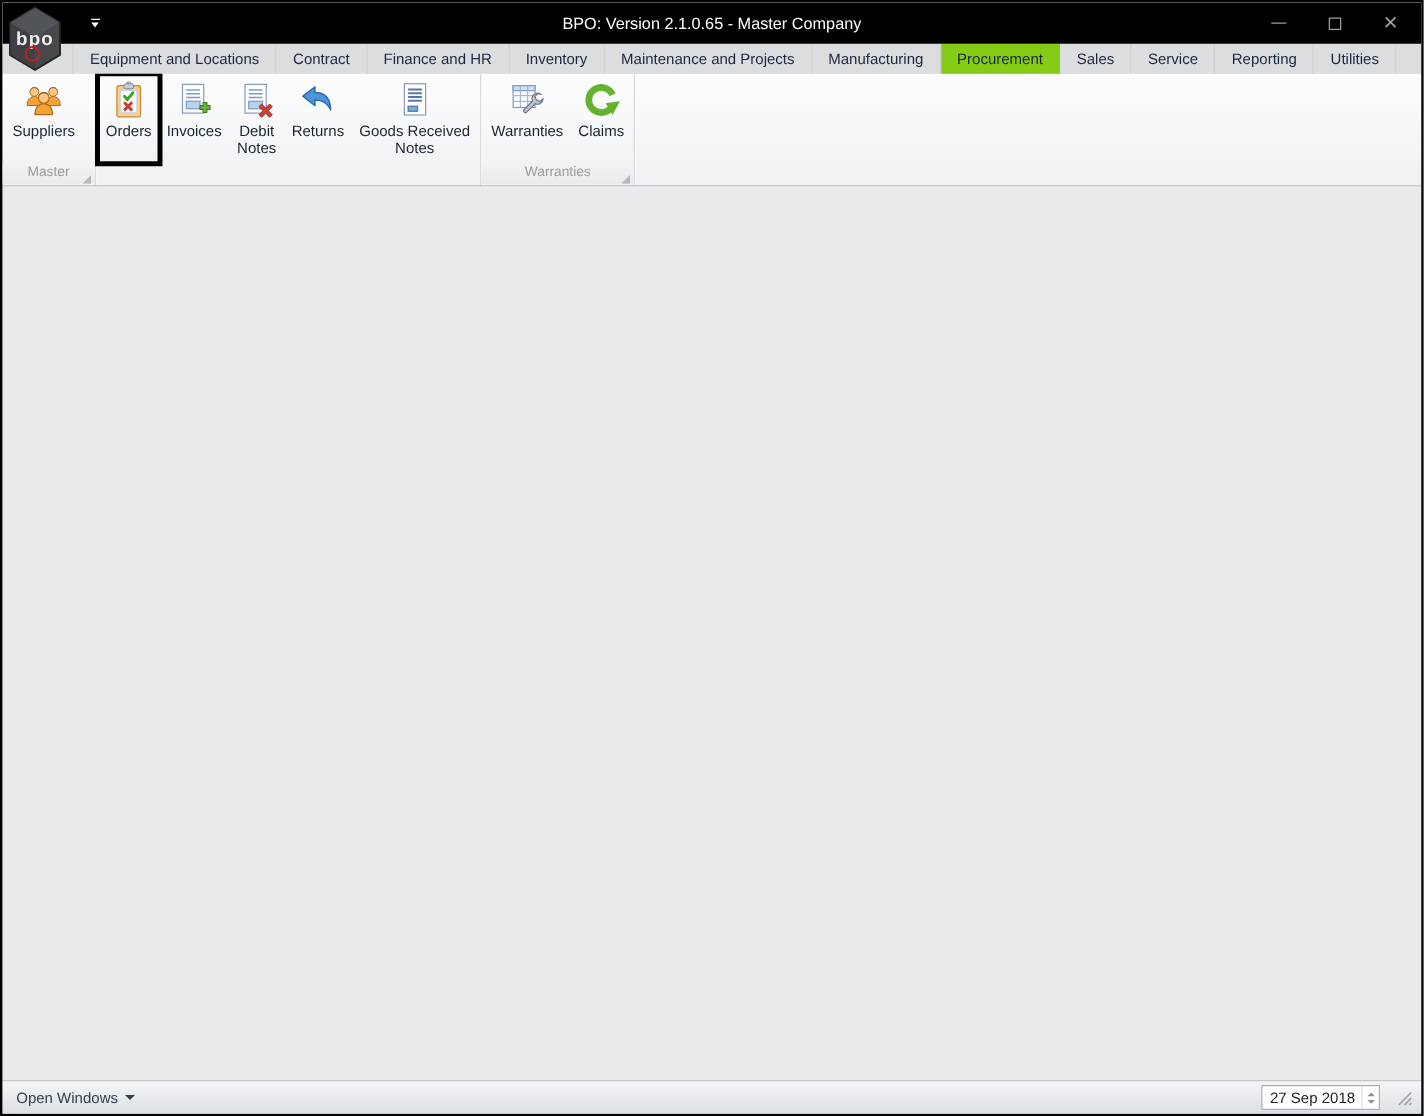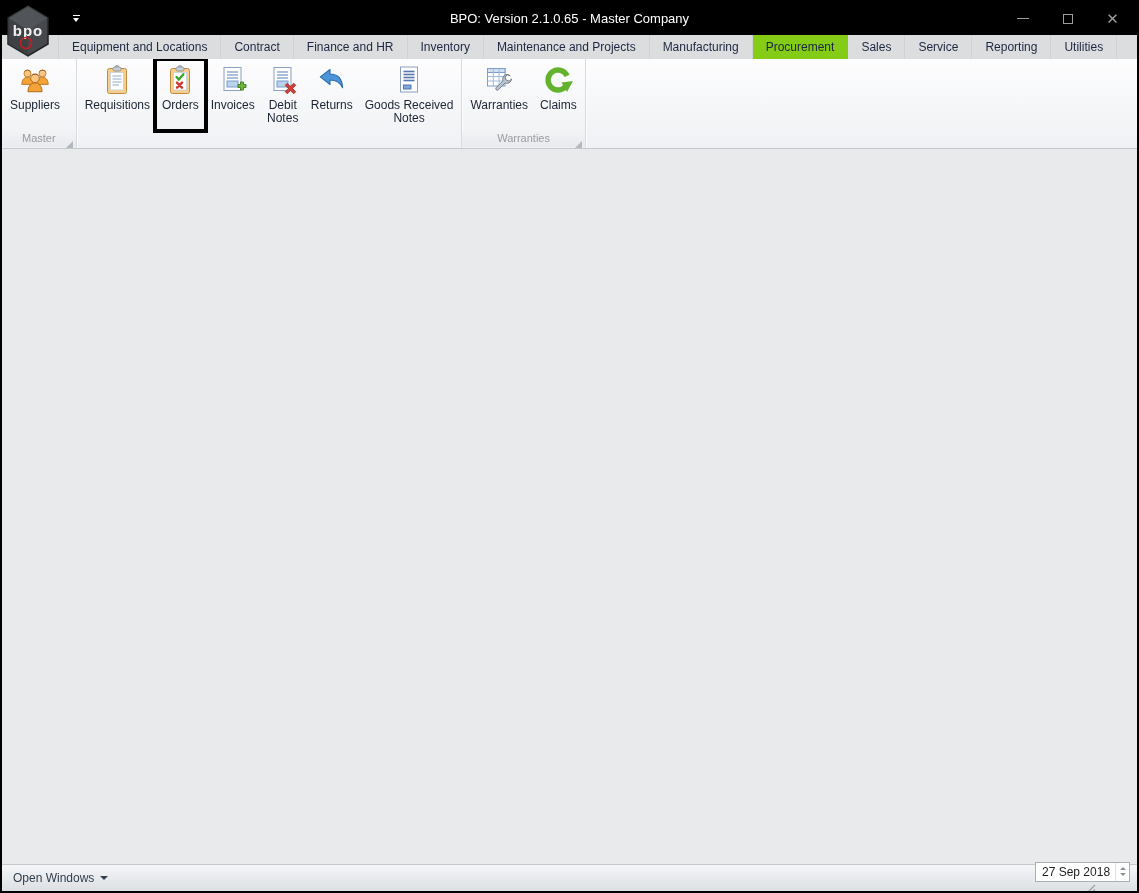--- a/index.html
+++ b/index.html
@@ -49,21 +49,21 @@
                    background: linear-gradient(#f2f3f5, #e8eaee); white-space: nowrap; }
   .launcher { position: absolute; right: 3px; bottom: 3px; width: 7px; height: 7px; }
   
   .content { flex: 1; background: #e9eaec; }
   
   .statusbar { height: 27px; flex: none; background: linear-gradient(#f4f6f8, #dcdfe3);
                border-top: 1px solid #c3c8cd; display: flex; align-items: center; padding: 0 7px; gap: 46px; }
   .open-windows { display: flex; align-items: center; gap: 6px; font-size: 12px; color: #33404f; padding: 0 4px; }
   .caret-down { width: 0; height: 0; border-left: 4px solid transparent; border-right: 4px solid transparent;
                 border-top: 4px solid #33404f; }
-  .status-right { margin-left: auto; display: flex; align-items: center; flex-direction: column; }
+  .status-right { margin-left: auto; display: flex; align-items: center; }
   .date-editor { width: 95px; height: 20px; background: #fff; border: 1px solid #abb0b6;
                  display: flex; align-items: center; font-size: 12px; color: #1e1e1e; }
   .date-text { padding-left: 6px; flex: 1; white-space: nowrap; }
   .spinner { width: 14px; height: 100%; border-left: 1px solid #e0e2e5; display: flex;
              flex-direction: column; align-items: center; justify-content: center; gap: 3px; }
   .spin-up { width: 0; height: 0; border-left: 3px solid transparent; border-right: 3px solid transparent;
              border-bottom: 3px solid #8b9097; }
   .spin-down { width: 0; height: 0; border-left: 3px solid transparent; border-right: 3px solid transparent;
                border-top: 3px solid #8b9097; }
   .resize-grip { margin-left: 13px; width: 13px; height: 13px; }
@@ -136,37 +136,20 @@
             </span>
             <span class="lbl">Suppliers</span>
           </div>
         </div>
         <div class="group-caption"><span>Master</span><span class="launcher"><svg width="7" height="7" viewBox="0 0 7 7">
               <polygon points="7,0 7,7 0,7" fill="#b4b7bb"></polygon>
             </svg></span></div>
       </div>
       <div class="ribbon-group">
         <div class="group-buttons">
-          <div class="ribbon-btn">
-            <span class="icon">
-              <svg width="32" height="32" viewBox="0 0 32 32">
-                <rect x="6.5" y="4.5" width="19" height="25" rx="2" fill="#f6cd8a" stroke="#c08b3f"></rect>
-                <rect x="9.5" y="8.5" width="13" height="17.5" fill="#fff" stroke="#cfd4da"></rect>
-                <g stroke="#9fb6d9" stroke-width="1.2">
-                  <line x1="11.5" y1="12" x2="20.5" y2="12"></line>
-                  <line x1="11.5" y1="15" x2="20.5" y2="15"></line>
-                  <line x1="11.5" y1="18" x2="20.5" y2="18"></line>
-                  <line x1="11.5" y1="21" x2="18" y2="21"></line>
-                </g>
-                <rect x="14.3" y="1.6" width="3.4" height="3" rx="1.2" fill="#c7cdd6" stroke="#858c96" stroke-width="0.8"></rect>
-                <rect x="12" y="3" width="8" height="4" rx="1.6" fill="#c7cdd6" stroke="#858c96" stroke-width="0.8"></rect>
-              </svg>
-            </span>
-            <span class="lbl">Requisitions</span>
-          </div>
           <div class="ribbon-btn highlighted">
             <span class="icon">
               <svg width="32" height="32" viewBox="0 0 32 32">
                 <rect x="6.5" y="4.5" width="19" height="25" rx="2" fill="#f6cd8a" stroke="#c08b3f"></rect>
                 <rect x="9.5" y="8.5" width="13" height="17.5" fill="#fff" stroke="#cfd4da"></rect>
                 <rect x="14.3" y="1.6" width="3.4" height="3" rx="1.2" fill="#c7cdd6" stroke="#858c96" stroke-width="0.8"></rect>
                 <rect x="12" y="3" width="8" height="4" rx="1.6" fill="#c7cdd6" stroke="#858c96" stroke-width="0.8"></rect>
                 <path d="M12.5 13 l2.3 2.6 l4.6 -5.4" fill="none" stroke="#37a527" stroke-width="2.3" stroke-linecap="round"></path>
                 <path d="M13 18.6 l5 5 M18 18.6 l-5 5" stroke="#cf3a30" stroke-width="2.5" stroke-linecap="round"></path>
               </svg>

